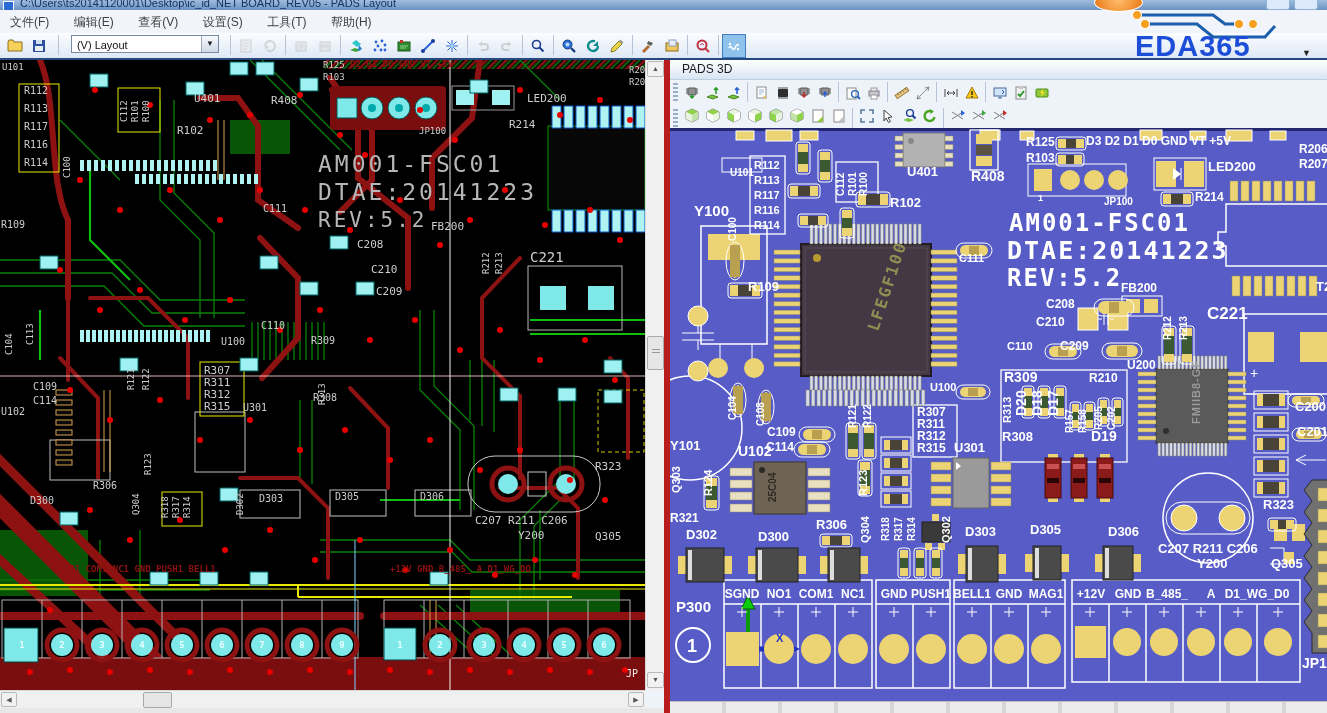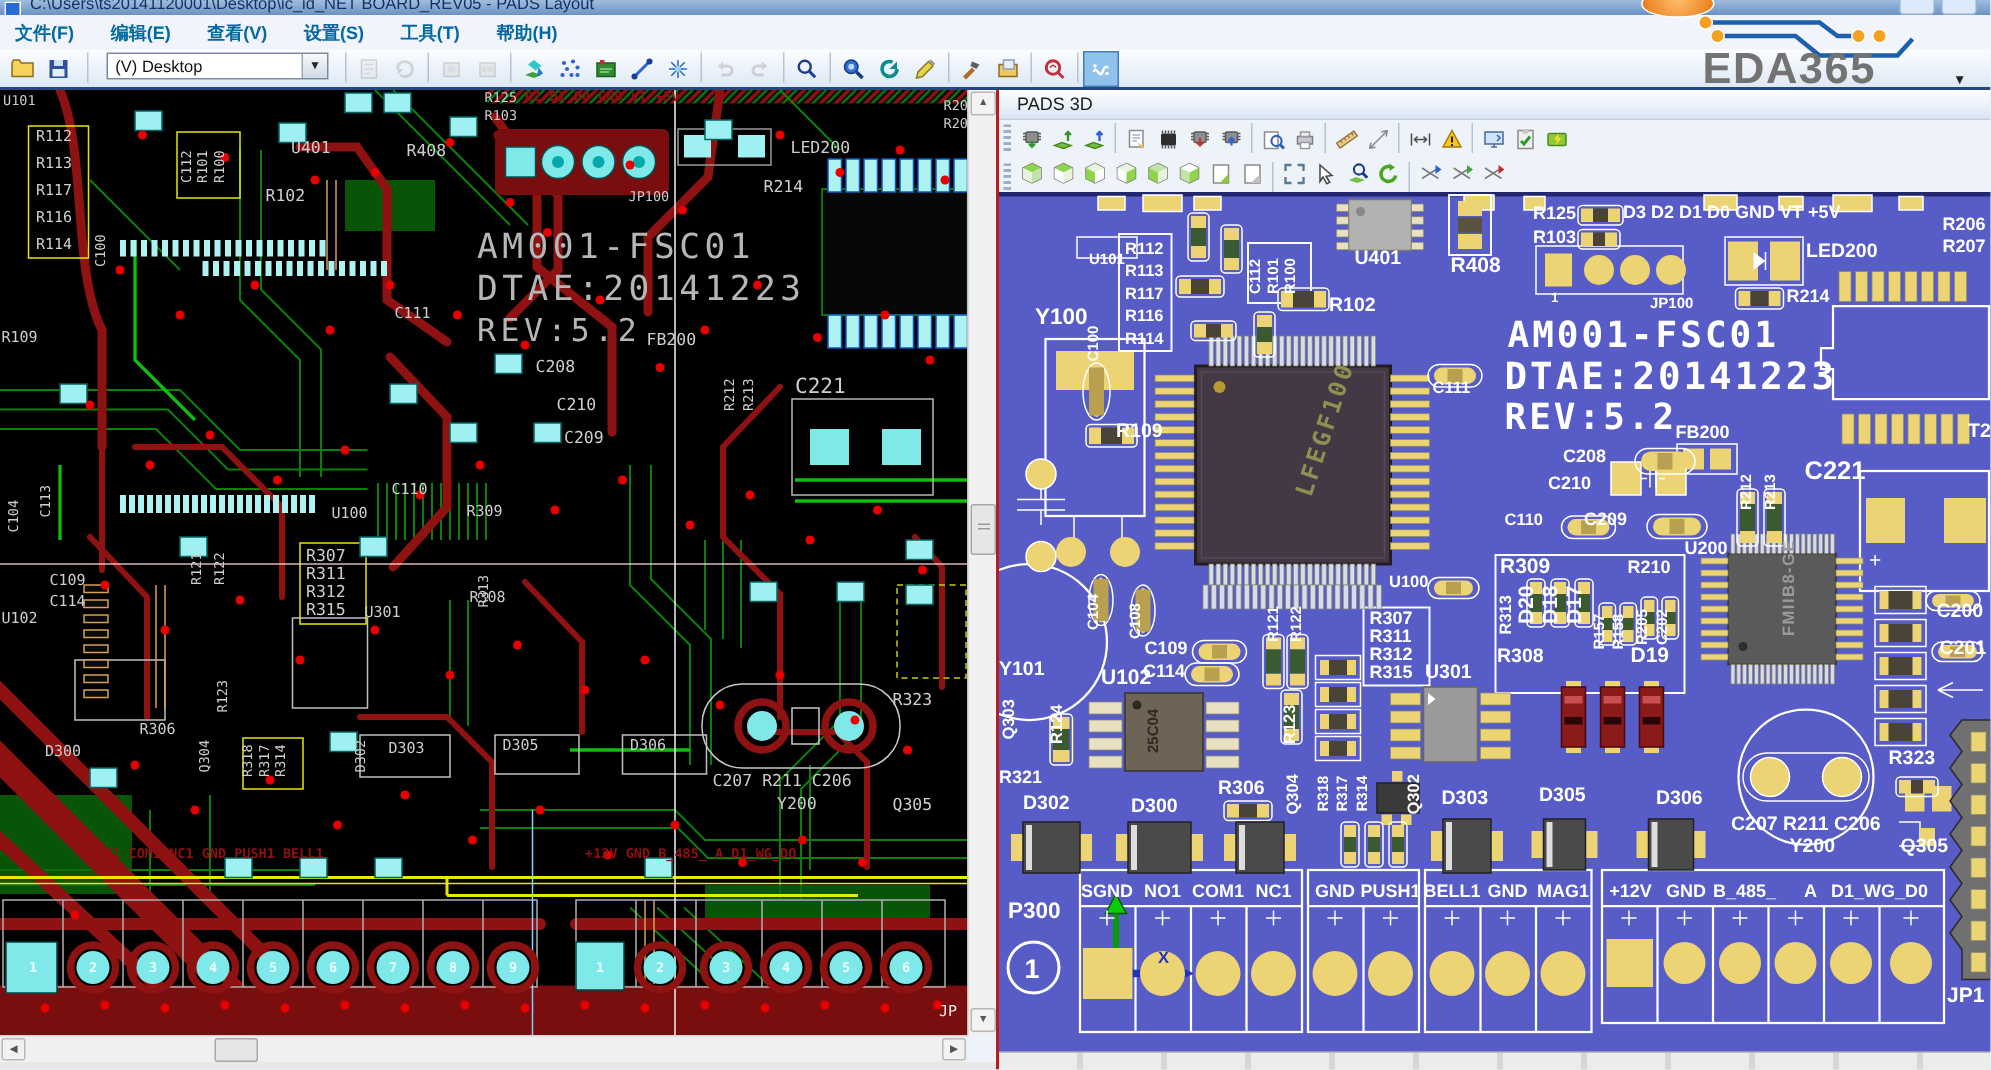--- a/index.html
+++ b/index.html
@@ -7,47 +7,47 @@
        font-family:"Liberation Sans",sans-serif;-webkit-font-smoothing:antialiased;}
   .titlebar{position:absolute;left:0;top:0;width:100%;height:10px;
     background:linear-gradient(#9fbede,#6b92c2);overflow:hidden;z-index:30;text-decoration:underline;}
   .appicon{position:absolute;left:3px;top:1px;width:9px;height:8px;background:#2a6ad4;border:1px solid #fff;}
   .ttext{position:absolute;left:20px;top:-3px;font-size:11px;color:#16305c;white-space:nowrap;}
   .bubble{position:absolute;left:1094px;top:-7px;width:47px;height:17px;border-radius:50%;
     background:radial-gradient(circle at 50% 25%,#ffc070,#e87612);border:1px solid #fff;z-index:31;}
   .winbtn{position:absolute;top:0;height:9px;width:22px;background:#dceafc;border:1px solid #8fb0d8;
     border-top:none;border-radius:0 0 3px 3px;z-index:31;}
   .menubar{position:absolute;left:0;top:10px;width:100%;height:23px;background:#f1f5fb;z-index:20;}
-  .mitem{display:inline-block;padding:4px 10px 0 10px;font-size:12px;color:#0369a1;font-weight:bold;}
+  .mitem{display:inline-block;padding:4px 10px 0 10px;font-size:12px;color:#404040;}
   .toolbar{position:absolute;left:0;top:33px;width:100%;height:25px;
     background:linear-gradient(#fcfdff,#dde8f5);z-index:20;white-space:nowrap;padding-left:3px;box-sizing:border-box;}
   .navline{position:absolute;left:0;top:58px;width:100%;height:2px;background:#27477f;z-index:21;}
   .tbtn{display:inline-flex;width:22px;height:22px;margin-top:1px;align-items:center;justify-content:center;
     vertical-align:top;border:1px solid transparent;}
   .tbtn.disabled{opacity:.40;filter:grayscale(100%);}
   .tbtn.active{background:#8fc3ec;border:1px solid #3f7fbf;}
   .tbsep{display:inline-block;width:1px;height:20px;background:#b5c3d6;margin:2px 3px 0 3px;vertical-align:top;}
   .combo{display:inline-block;vertical-align:top;margin:2px 4px 0 4px;width:148px;height:18px;background:#fff;
     border:1px solid #7a8aa0;position:relative;font-size:11px;line-height:18px;padding-left:5px;box-sizing:border-box;color:#111;}
   .combo .arrow{position:absolute;right:0;top:0;width:16px;height:16px;background:linear-gradient(#f8fafc,#cfd9e6);
     border-left:1px solid #9aa8ba;text-align:center;font-size:8px;line-height:16px;color:#222;}
   .logo{position:absolute;right:10px;top:8px;width:200px;height:52px;z-index:25;}
-  .logotext{position:absolute;left:18px;top:22px;font-size:29px;font-weight:bold;color:#737373;letter-spacing:1px;}
+  .logotext{position:absolute;left:18px;top:22px;font-size:29px;font-weight:bold;color:#1d4ed8;letter-spacing:1px;}
   .logocaret{position:absolute;right:6px;bottom:2px;font-size:9px;color:#222;}
   
   .lcanvas{position:absolute;left:0;top:60px;width:645px;height:630px;background:#000;overflow:hidden;}
   .vscroll{position:absolute;left:645px;top:60px;width:19px;height:630px;background:#f0f0f0;border-left:1px solid #d8d8d8;box-sizing:border-box;}
   .hscroll{position:absolute;left:0;top:690px;width:645px;height:18px;background:#f0f0f0;border-top:1px solid #d8d8d8;box-sizing:border-box;}
   .sbtn{position:absolute;background:#f2f2f2;border:1px solid #b8b8b8;color:#555;font-size:7px;text-align:center;
     border-radius:2px;line-height:14px;}
   .sthumb{position:absolute;background:#e6e6e6;border:1px solid #a8a8a8;border-radius:2px;}
   .grip3{width:8px;height:2px;border-top:1px solid #999;border-bottom:1px solid #999;margin:2px auto;}
   .bstrip{position:absolute;left:0;top:708px;width:664px;height:5px;background:#e8e8e8;}
   
-  .p3d{position:absolute;left:664px;top:60px;width:663px;height:653px;background:#eef3fa;border-left:2px solid #b91c1c;box-sizing:border-box;}
+  .p3d{position:absolute;left:664px;top:60px;width:663px;height:653px;background:#eef3fa;border-left:6px solid #b91c1c;box-sizing:border-box;}
   .p3dhead{height:19px;background:linear-gradient(#feffff,#d9e5f3);border-bottom:1px solid #c2cfe0;
     font-size:12px;color:#1c1c1c;line-height:19px;padding-left:12px;}
   .p3dtb{height:26px;background:#eef3fa;white-space:nowrap;padding-left:2px;}
   .p3dtb2{height:22px;}
   .tbtn3{display:inline-flex;width:21px;height:21px;margin-top:2px;align-items:center;justify-content:center;vertical-align:top;}
   .p3dtb2 .tbtn3{height:18px;margin-top:1px;}
   .gripdots{display:inline-block;width:5px;height:18px;margin:3px 3px 0 1px;vertical-align:top;
     background:repeating-linear-gradient(#9ab0c8 0 2px,transparent 2px 4px);}
   .viewport{position:relative;width:100%;height:573px;overflow:hidden;background:#575cc6;}
   .p3dbot{height:13px;border-top:1px solid #bcbcbc;
@@ -82,21 +82,21 @@
         </svg>
       </span><span class="tbtn">
         <svg width="16" height="16" viewBox="0 0 16 16">
           <rect x="2" y="2" width="12" height="12" fill="#2d4f9e"></rect>
           <rect x="5" y="2" width="6" height="4" fill="#cfe0f2"></rect>
           <rect x="4" y="8" width="8" height="5" fill="#e8eef6"></rect>
         </svg>
       </span></span>
   <span class="tbsep"></span>
   <span class="combo">
-    <span>(V) Desktop</span>
+    <span>(V) Layout</span>
     <span class="arrow">▼</span>
   </span>
   <span id="tb-rest"><span class="tbsep"></span><span class="tbtn disabled">
         <svg width="16" height="16" viewBox="0 0 16 16">
           <rect x="3" y="2" width="10" height="12" fill="#e8e8e8" stroke="#9a9a9a"></rect>
           <path d="M5 5h6M5 8h6M5 11h4" stroke="#b0b0b0"></path>
         </svg>
       </span><span class="tbtn disabled">
         <svg width="16" height="16" viewBox="0 0 16 16">
           <path d="M3 8a5 5 0 1 1 2 4" fill="none" stroke="#a8a8a8" stroke-width="2"></path>

